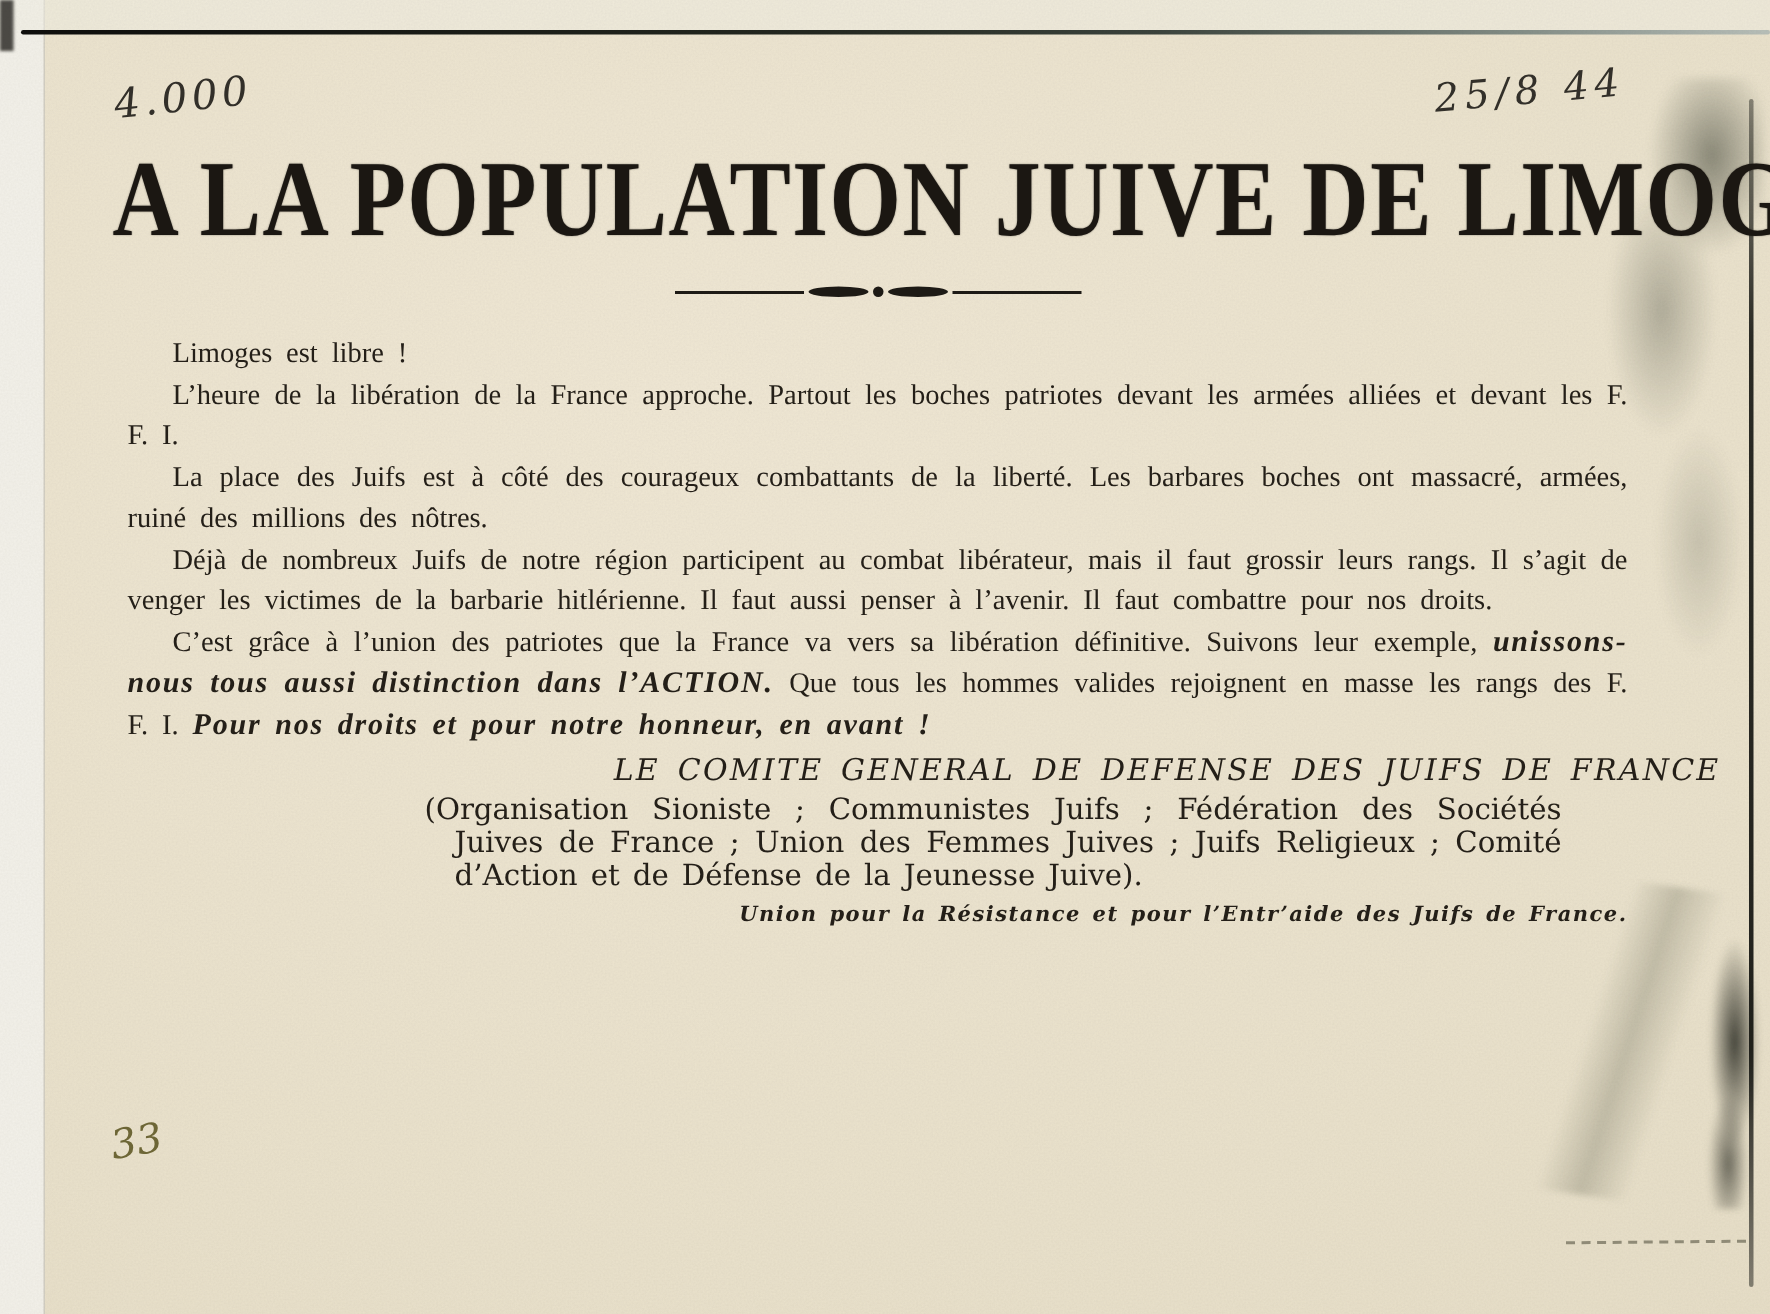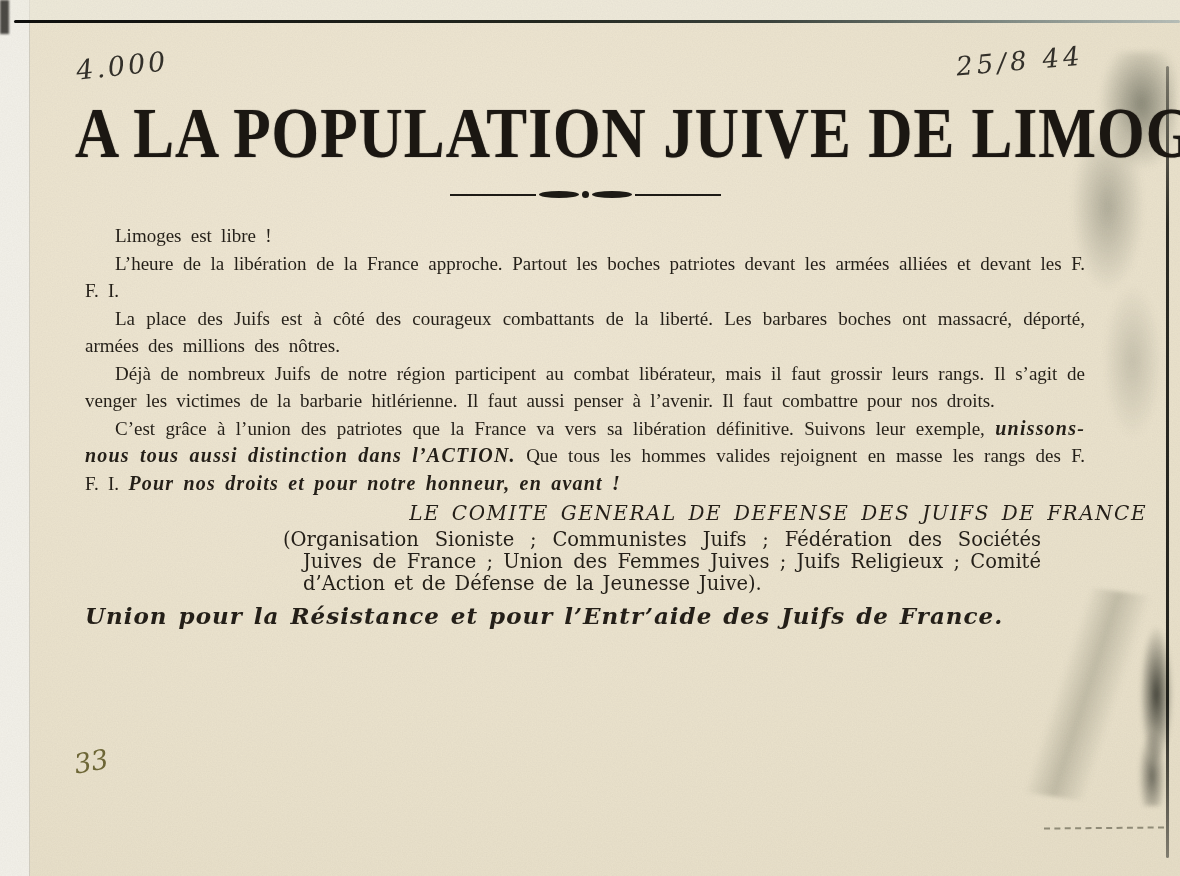--- a/index.html
+++ b/index.html
@@ -96,22 +96,22 @@
     text-align:right;font-style:italic;font-size:20px;
     letter-spacing:1.5px;word-spacing:4px;transform:translateX(62px);
   }
   .orgs{
     width:738px;margin:4px 0 0 198px;
     padding-left:20px;text-indent:-20px;
     text-align:justify;text-align-last:left;
     font-size:19.5px;line-height:22px;word-spacing:2.5px;
   }
   .union{
-    margin-top:7px;text-align:left;
-    font-weight:bold;font-style:italic;font-size:23px;
+    margin-top:7px;text-align:right;
+    font-weight:bold;font-style:italic;font-size:14px;
     letter-spacing:1px;word-spacing:2px;
   }
 </style>
 </head>
 <body>
 
 <div class="page">
 
   <div class="scan-left-margin"></div>
   <div class="scan-top-margin"></div>
@@ -134,21 +134,21 @@
       <span class="d-line"></span>
       <span class="d-lozenge"></span>
       <span class="d-dot"></span>
       <span class="d-lozenge"></span>
       <span class="d-line"></span>
     </div>
 
     <div class="body">
       <p class="para">Limoges est libre !</p>
       <p class="para">L’heure de la libération de la France approche. Partout les boches patriotes devant les armées alliées et devant les F. F. I.</p>
-      <p class="para">La place des Juifs est à côté des courageux combattants de la liberté. Les barbares boches ont massacré, déporté, armées des millions des nôtres.</p>
+      <p class="para">La place des Juifs est à côté des courageux combattants de la liberté. Les barbares boches ont massacré, armées, ruiné des millions des nôtres.</p>
       <p class="para">Déjà de nombreux Juifs de notre région participent au combat libérateur, mais il faut grossir leurs rangs. Il s’agit de venger les victimes de la barbarie hitlérienne. Il faut aussi penser à l’avenir. Il faut combattre pour nos droits.</p>
       <p class="para"><span>C’est grâce à l’union des patriotes que la France va vers sa libération définitive. Suivons leur exemple, </span><span class="emph">unissons-nous tous aussi distinction dans l’ACTION.</span><span> Que tous les hommes valides rejoignent en masse les rangs des F. F. I. </span><span class="emph">Pour nos droits et pour notre honneur, en avant !</span></p>
     </div>
 
     <div class="signature">
       <div class="committee">LE COMITE GENERAL DE DEFENSE DES JUIFS DE FRANCE</div>
       <div class="orgs">(Organisation Sioniste ; Communistes Juifs ; Fédération des Sociétés Juives de France ; Union des Femmes Juives ; Juifs Religieux ; Comité d’Action et de Défense de la Jeunesse Juive).</div>
       <div class="union">Union pour la Résistance et pour l’Entr’aide des Juifs de France.</div>
     </div>
   </div>

